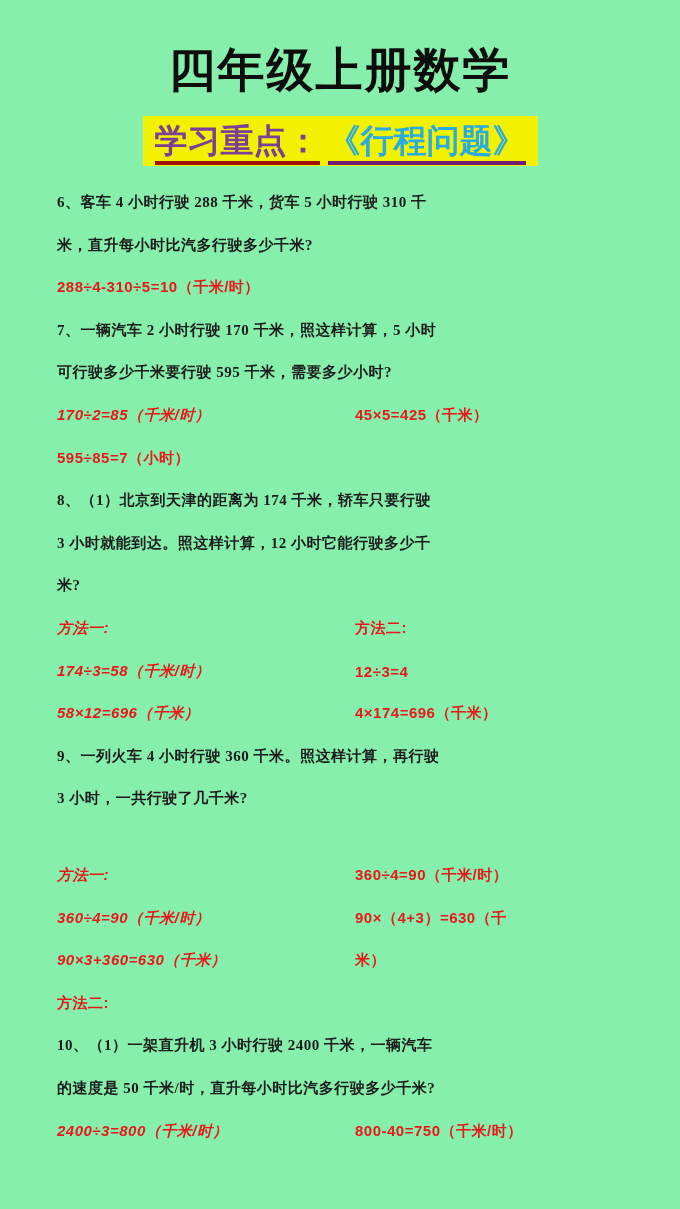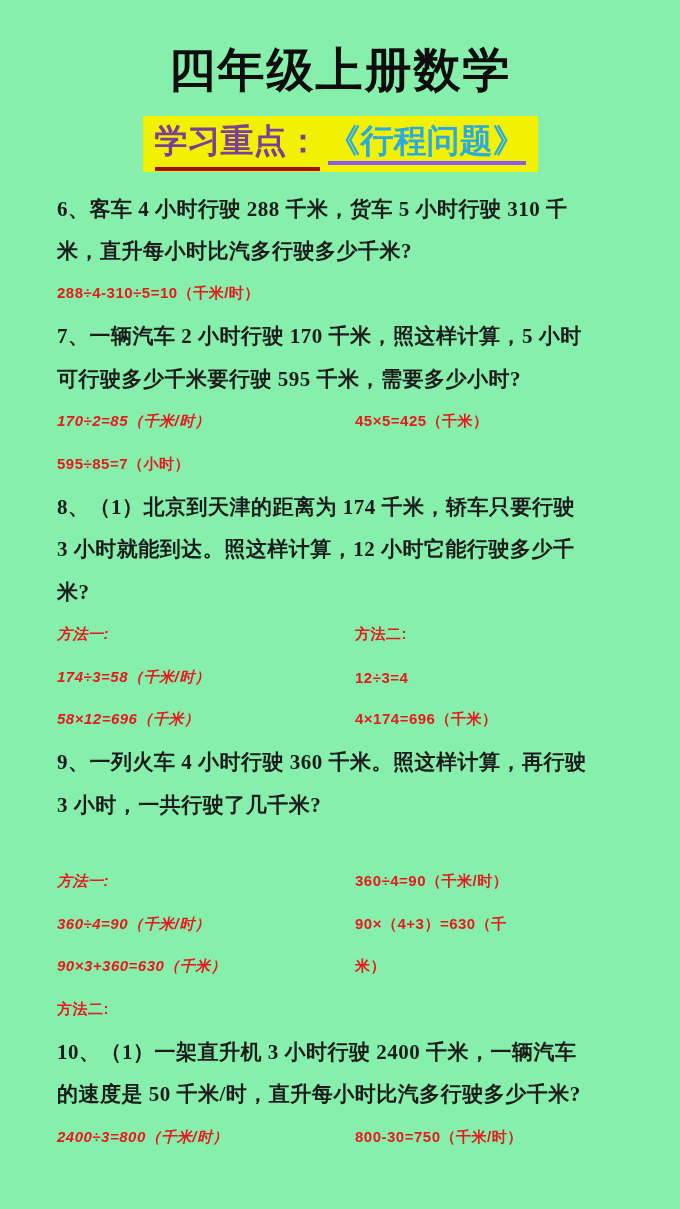--- a/index.html
+++ b/index.html
@@ -32,26 +32,26 @@
     padding: 5px 12px 1px 12px;
     font-size: 33px;
     font-weight: 800;
     line-height: 1.2;
     white-space: nowrap;
     font-family: "Liberation Sans", sans-serif;
   }
   .banner-label {
     color: #7b3f97;
     border-bottom: 4px solid #a01010;
-    padding-bottom: 7px;
+    padding-bottom: 1px;
     display: inline-block;
   }
   .banner-topic {
     color: #29abe2;
-    border-bottom: 4px solid #8b5cf6;
+    border-bottom: 4px solid #701a75;
     padding-bottom: 1px;
     margin-left: 8px;
     display: inline-block;
   }
   .content {
     padding: 15px 40px 0 57px;
   }
   .line {
     min-height: 42.6px;
     display: flex;
@@ -59,21 +59,21 @@
     white-space: pre;
   }
   .line.spacer {
     min-height: 34px;
   }
   .seg {
     white-space: pre;
   }
   .seg.problem {
     color: #1c1c1c;
-    font-size: 21px;
+    font-size: 15px;
     font-weight: 600;
     font-family: "Liberation Serif", serif;
     letter-spacing: 0.5px;
   }
   .seg.answer {
     color: #e8191c;
     font-size: 15px;
     font-weight: 700;
     font-family: "Liberation Sans", sans-serif;
     letter-spacing: 0.5px;
@@ -109,15 +109,15 @@
       <div class="line"><span class="seg answer col-left">58×12=696（千米）</span><span class="seg answer">4×174=696（千米）</span></div>
       <div class="line"><span class="seg problem">9、一列火车 4 小时行驶 360 千米。照这样计算，再行驶</span></div>
       <div class="line"><span class="seg problem">3 小时，一共行驶了几千米?</span></div>
       <div class="line spacer"></div>
       <div class="line"><span class="seg answer col-left">方法一:</span><span class="seg answer">360÷4=90（千米/时）</span></div>
       <div class="line"><span class="seg answer col-left">360÷4=90（千米/时）</span><span class="seg answer">90×（4+3）=630（千</span></div>
       <div class="line"><span class="seg answer col-left">90×3+360=630（千米）</span><span class="seg answer">米）</span></div>
       <div class="line"><span class="seg answer">方法二:</span></div>
       <div class="line"><span class="seg problem">10、（1）一架直升机 3 小时行驶 2400 千米，一辆汽车</span></div>
       <div class="line"><span class="seg problem">的速度是 50 千米/时，直升每小时比汽多行驶多少千米?</span></div>
-      <div class="line"><span class="seg answer col-left">2400÷3=800（千米/时）</span><span class="seg answer">800-30=750（千米/时）</span></div>
+      <div class="line"><span class="seg answer col-left">2400÷3=800（千米/时）</span><span class="seg answer">800-40=750（千米/时）</span></div>
     </div>
 </div>
 
 </body></html>

